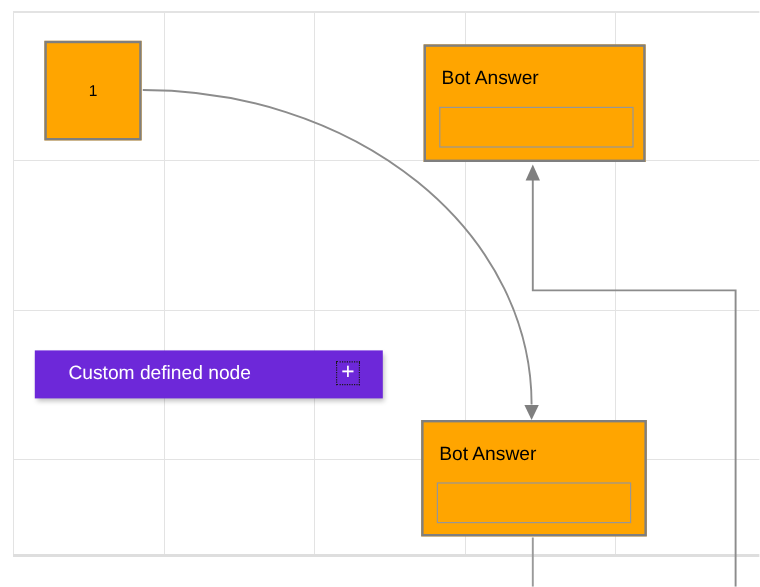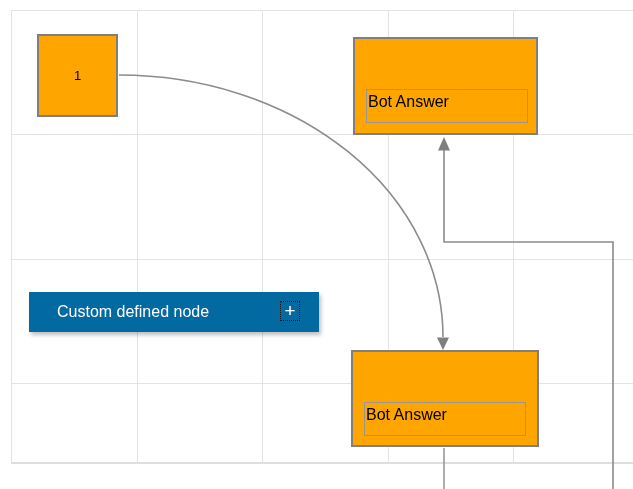--- a/index.html
+++ b/index.html
@@ -54,38 +54,37 @@
     width: 188px;
     height: 97px;
   }
   .node-bot .bot-title {
     position: absolute;
     left: 13px;
     top: 18px;
     font-size: 16px;
     color: #000000;
     white-space: nowrap;
-    margin-top: 36px;
   }
   .node-bot .bot-input {
     position: absolute;
     left: 11px;
     top: 50px;
     width: 160px;
     height: 32px;
     border: 1px solid #969696;
     background: transparent;
   }
   .custom-node {
     position: absolute;
     left: 29px;
     top: 292px;
     width: 290px;
     height: 40px;
-    background: #0369a1;
+    background: #6d28d9;
     box-shadow: 2px 3px 4px rgba(0,0,0,0.25);
     display: flex;
     align-items: center;
   }
   .custom-node .custom-label {
     color: #ffffff;
     font-size: 16px;
     margin-left: 28px;
     white-space: nowrap;
   }

